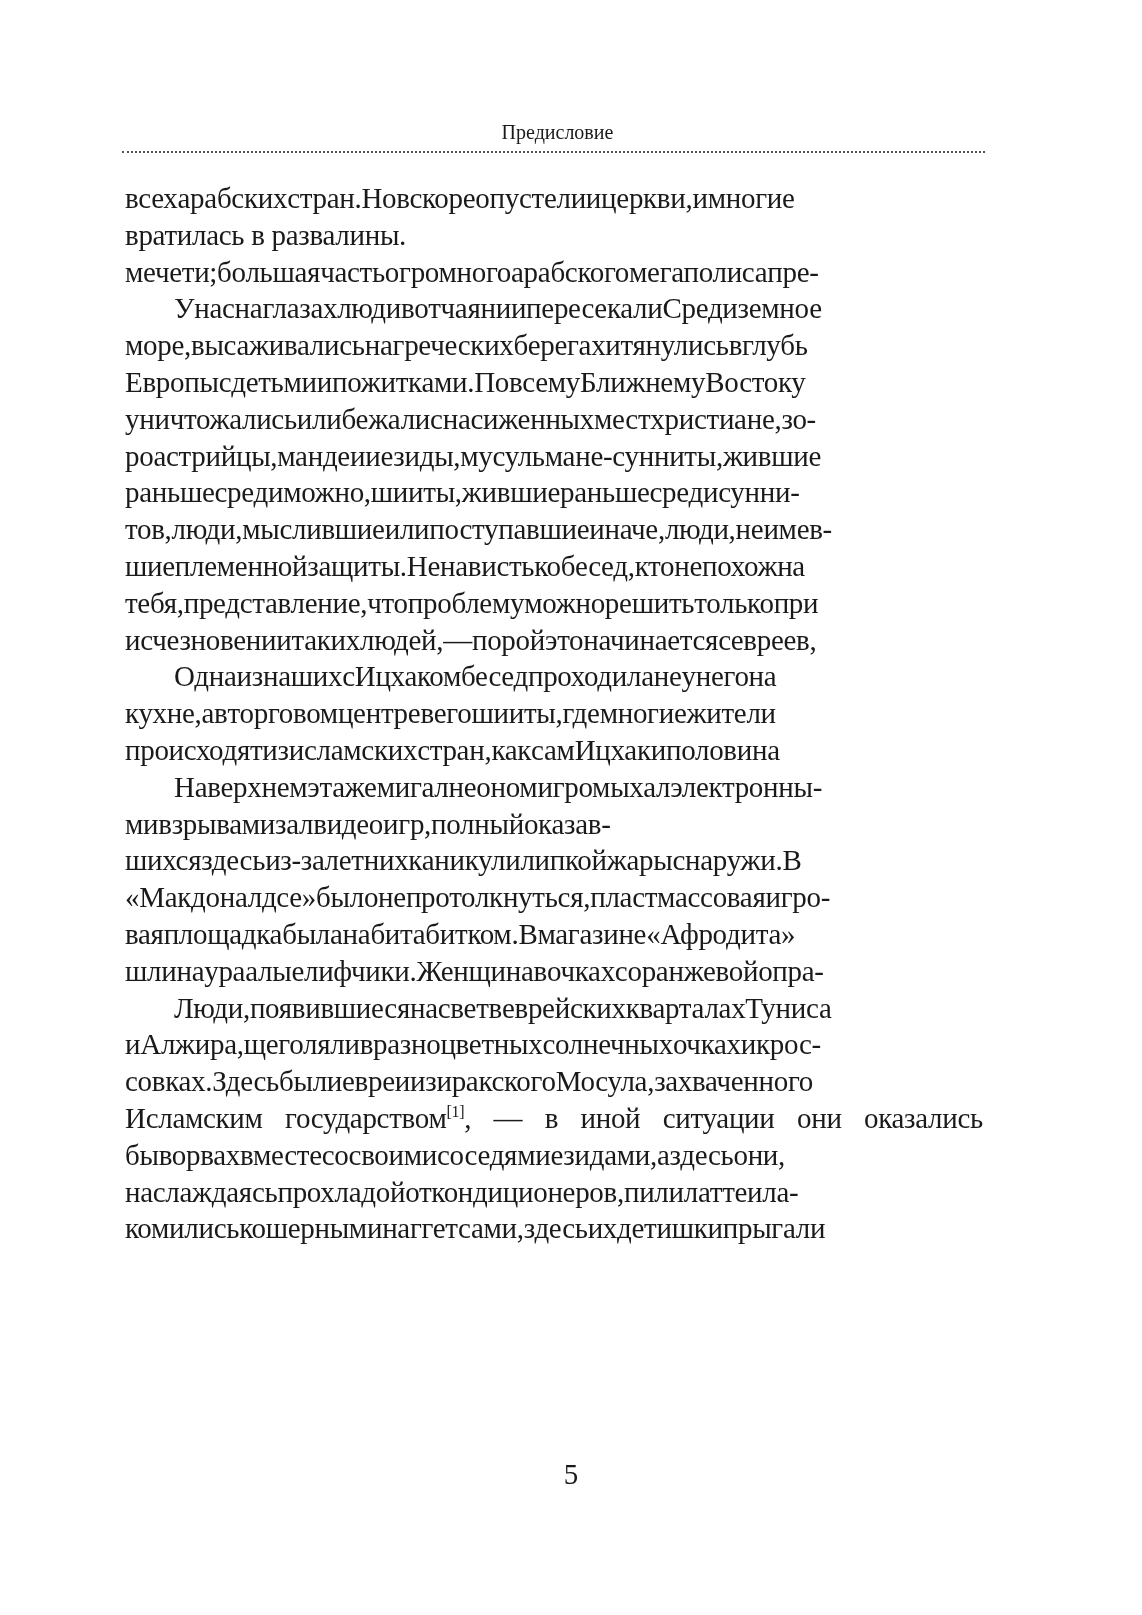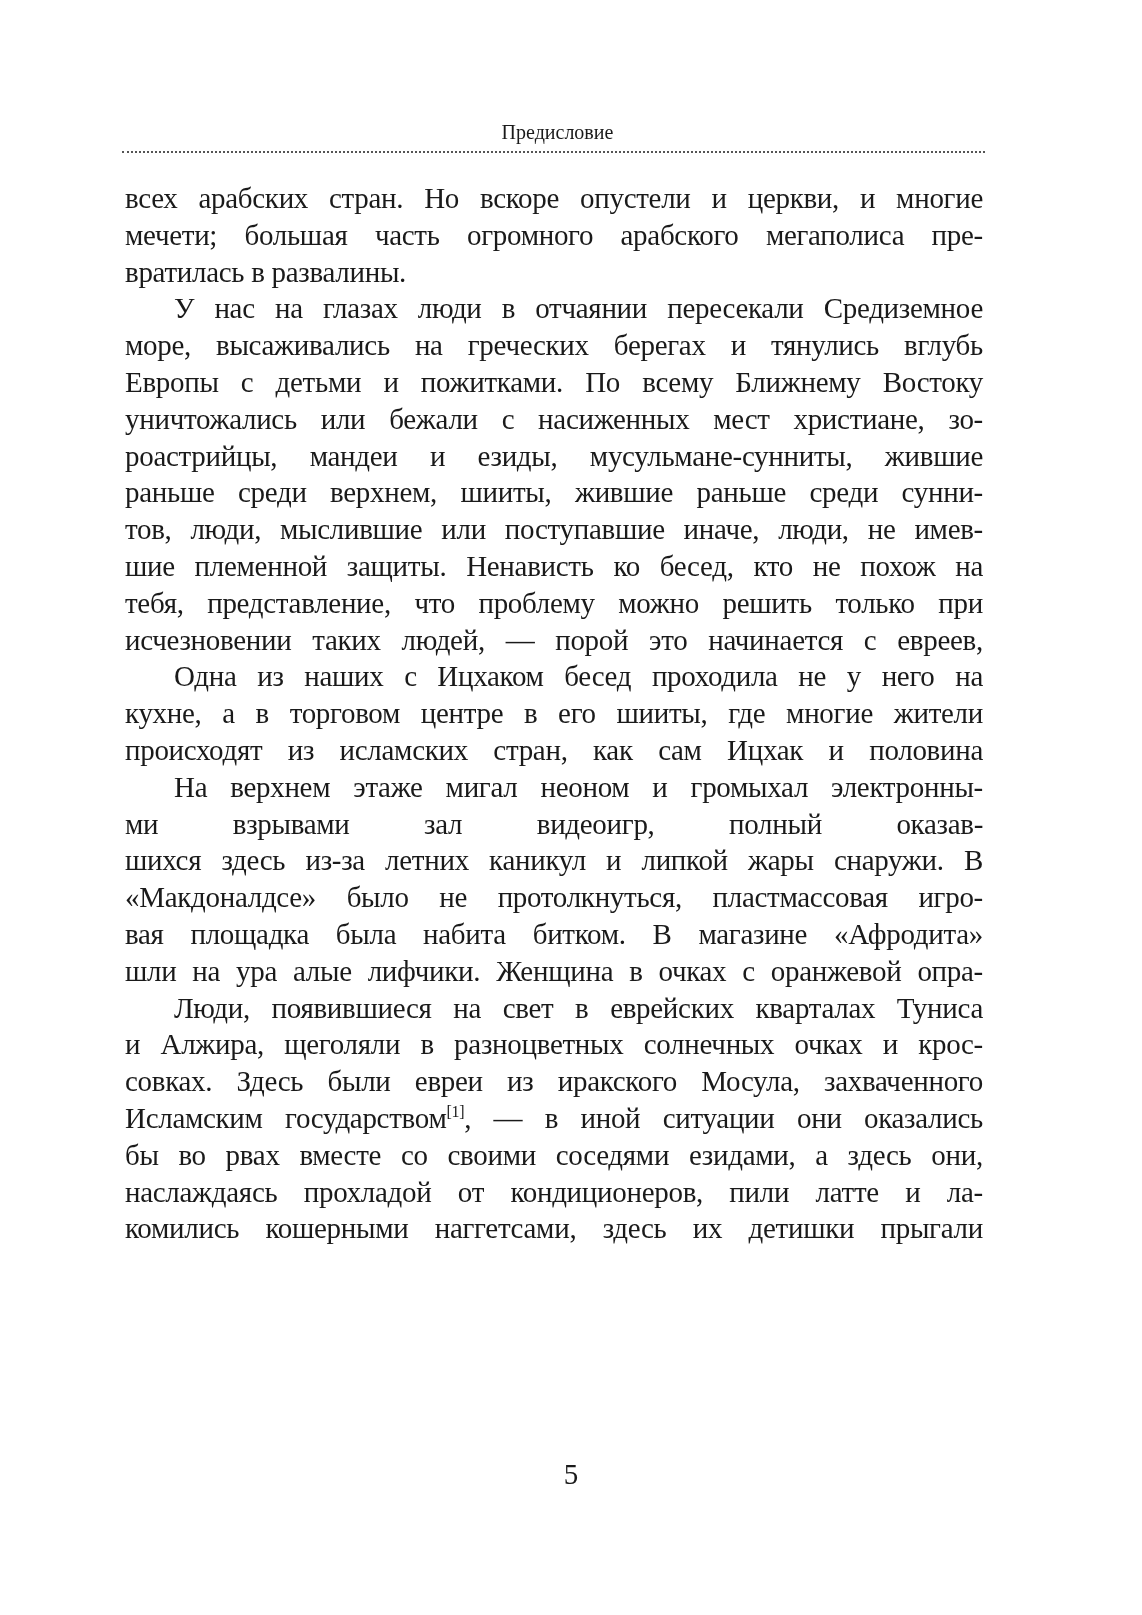--- a/index.html
+++ b/index.html
@@ -10,21 +10,21 @@
   .rule{position:absolute;left:122px;width:863px;top:151px;height:0;
         border-top:2px dotted #555;}
   .body{position:absolute;left:125px;width:858px;top:180px;}
   .line{display:block;height:36.8px;line-height:36.8px;font-size:29px;
         text-align:justify;text-align-last:justify;white-space:nowrap;overflow:visible;
         letter-spacing:-0.3px;}
   .line.last{text-align-last:left;}
   .line.indent{padding-left:49px;}
   sup{font-size:16px;vertical-align:super;line-height:0;}
   .pagenum{position:absolute;left:0;width:1142px;top:1458px;text-align:center;font-size:29px;}
-  .jw{display:flex;justify-content:space-between;width:100%;}
+  .jw{display:flex;width:100%;}
 </style>
 </head>
 <body>
 
 <div class="header">Предисловие</div>
 <div class="rule"></div>
 
 <div class="body">
   <div class="line">
       <span class="jw">
@@ -33,32 +33,32 @@
         <span>стран.</span>
         <span>Но</span>
         <span>вскоре</span>
         <span>опустели</span>
         <span>и</span>
         <span>церкви,</span>
         <span>и</span>
         <span>многие</span>
       </span>
     </div>
+  <div class="line last">вратилась в развалины.</div>
   <div class="line">
       <span class="jw">
         <span>мечети;</span>
         <span>большая</span>
         <span>часть</span>
         <span>огромного</span>
         <span>арабского</span>
         <span>мегаполиса</span>
         <span>пре-</span>
       </span>
     </div>
-  <div class="line last">вратилась в развалины.</div>
   <div class="line indent">
       <span class="jw">
         <span>У</span>
         <span>нас</span>
         <span>на</span>
         <span>глазах</span>
         <span>люди</span>
         <span>в</span>
         <span>отчаянии</span>
         <span>пересекали</span>
@@ -109,21 +109,21 @@
         <span>и</span>
         <span>езиды,</span>
         <span>мусульмане-сунниты,</span>
         <span>жившие</span>
       </span>
     </div>
   <div class="line">
       <span class="jw">
         <span>раньше</span>
         <span>среди</span>
-        <span>верхнем,</span>
+        <span>можно,</span>
         <span>шииты,</span>
         <span>жившие</span>
         <span>раньше</span>
         <span>среди</span>
         <span>сунни-</span>
       </span>
     </div>
   <div class="line">
       <span class="jw">
         <span>тов,</span>

